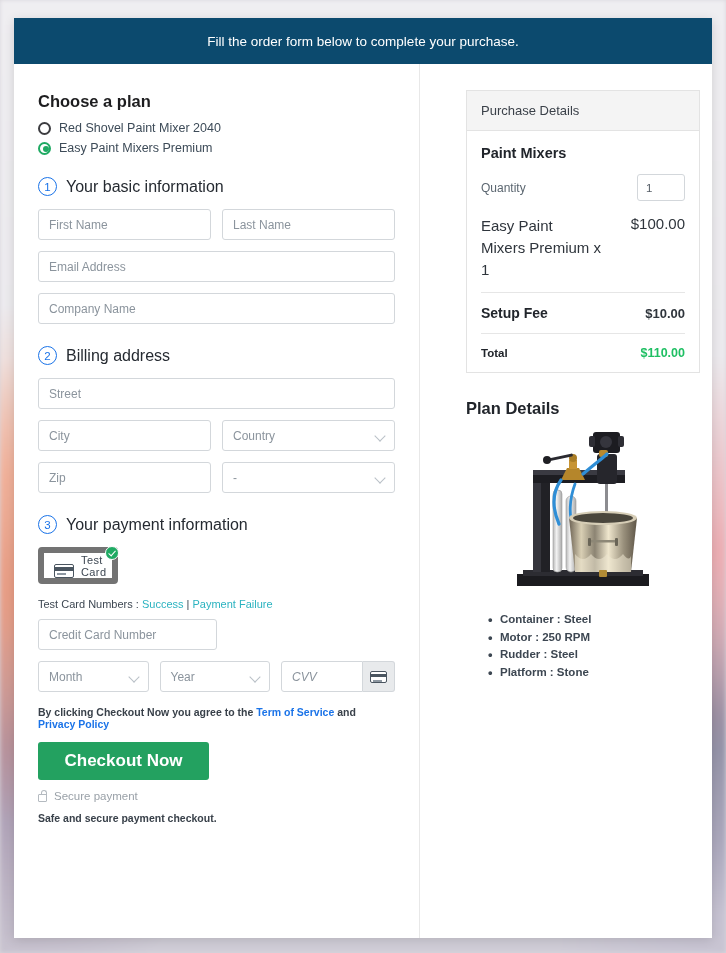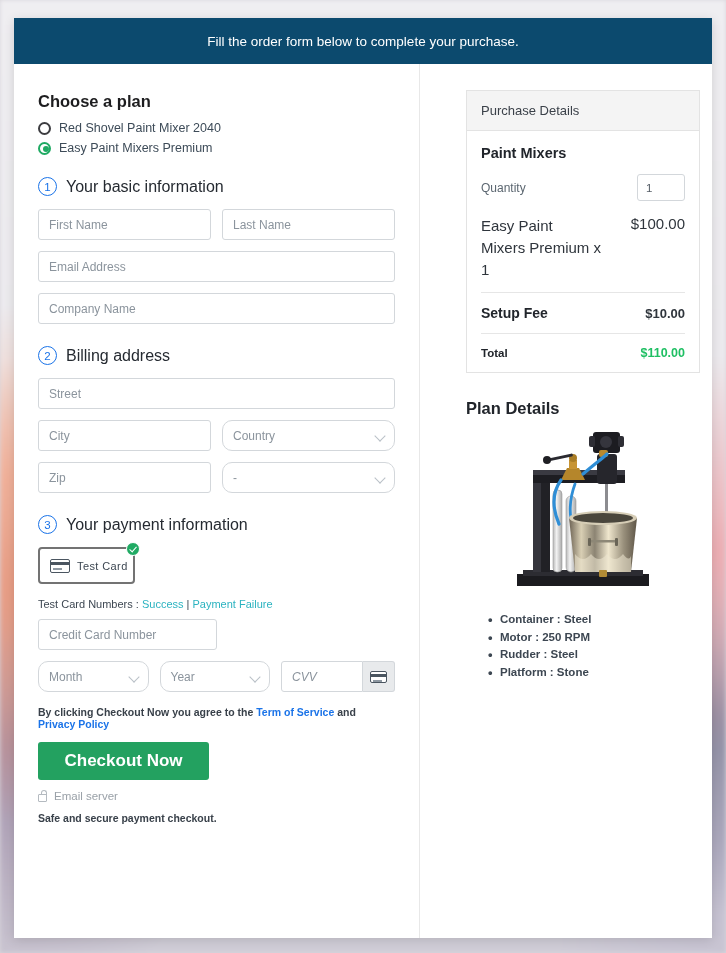--- a/index.html
+++ b/index.html
@@ -83,29 +83,29 @@
   }
   .fld::placeholder { color: #8b949d; }
   .sel-wrap { position: relative; width: 100%; }
   .sel-wrap .chev {
     position: absolute; right: 11px; top: 12px;
     width: 8px; height: 8px; border-right: 1.4px solid #b9c0c7;
     border-bottom: 1.4px solid #b9c0c7; transform: rotate(45deg);
     pointer-events: none;
   }
   .sel-txt {
-    height: 31px; border: 1px solid #d3d7db; border-radius: 10px;
+    height: 31px; border: 1px solid #d3d7db; border-radius: 3px;
     background: #fff; font-size: 12px; color: #8b949d;
     padding: 0 24px 0 10px; display: flex; align-items: center;
   }
   .half { width: 50%; }
 
   .card-opt {
-    width: 97px; height: 37px; border: 2px solid #737373; border-radius: 4px;
-    display: flex; align-items: center; gap: 7px; padding-left: 10px;
+    width: 80px; height: 37px; border: 6px solid #737373; border-radius: 4px;
+    display: flex; align-items: flex-end; gap: 7px; padding-left: 10px;
     position: relative; margin-bottom: 14px;
   }
   .card-glyph {
     width: 20px; height: 14px; border-radius: 2px; background: #fff;
     border: 1.4px solid #4a5560; position: relative; flex: none;
   }
   .card-glyph::before {
     content: ""; position: absolute; left: 0; right: 0; top: 2px; height: 3.5px;
     background: #4a5560;
   }
@@ -305,21 +305,21 @@
       </div>
 
       <div class="agree">
         <span>By clicking Checkout Now you agree to the </span><a href="#">Term of Service</a><span> and </span><a href="#">Privacy Policy</a>
       </div>
 
       <button class="checkout-btn">Checkout Now</button>
 
       <div class="secure">
         <span class="lock"></span>
-        <span class="secure-txt">Email server</span>
+        <span class="secure-txt">Secure payment</span>
       </div>
 
       <div class="safe">Safe and secure payment checkout.</div>
     </div>
 
     <div class="right">
 
       <div class="pd-box">
         <div class="pd-head">Purchase Details</div>
         <div class="pd-body">

